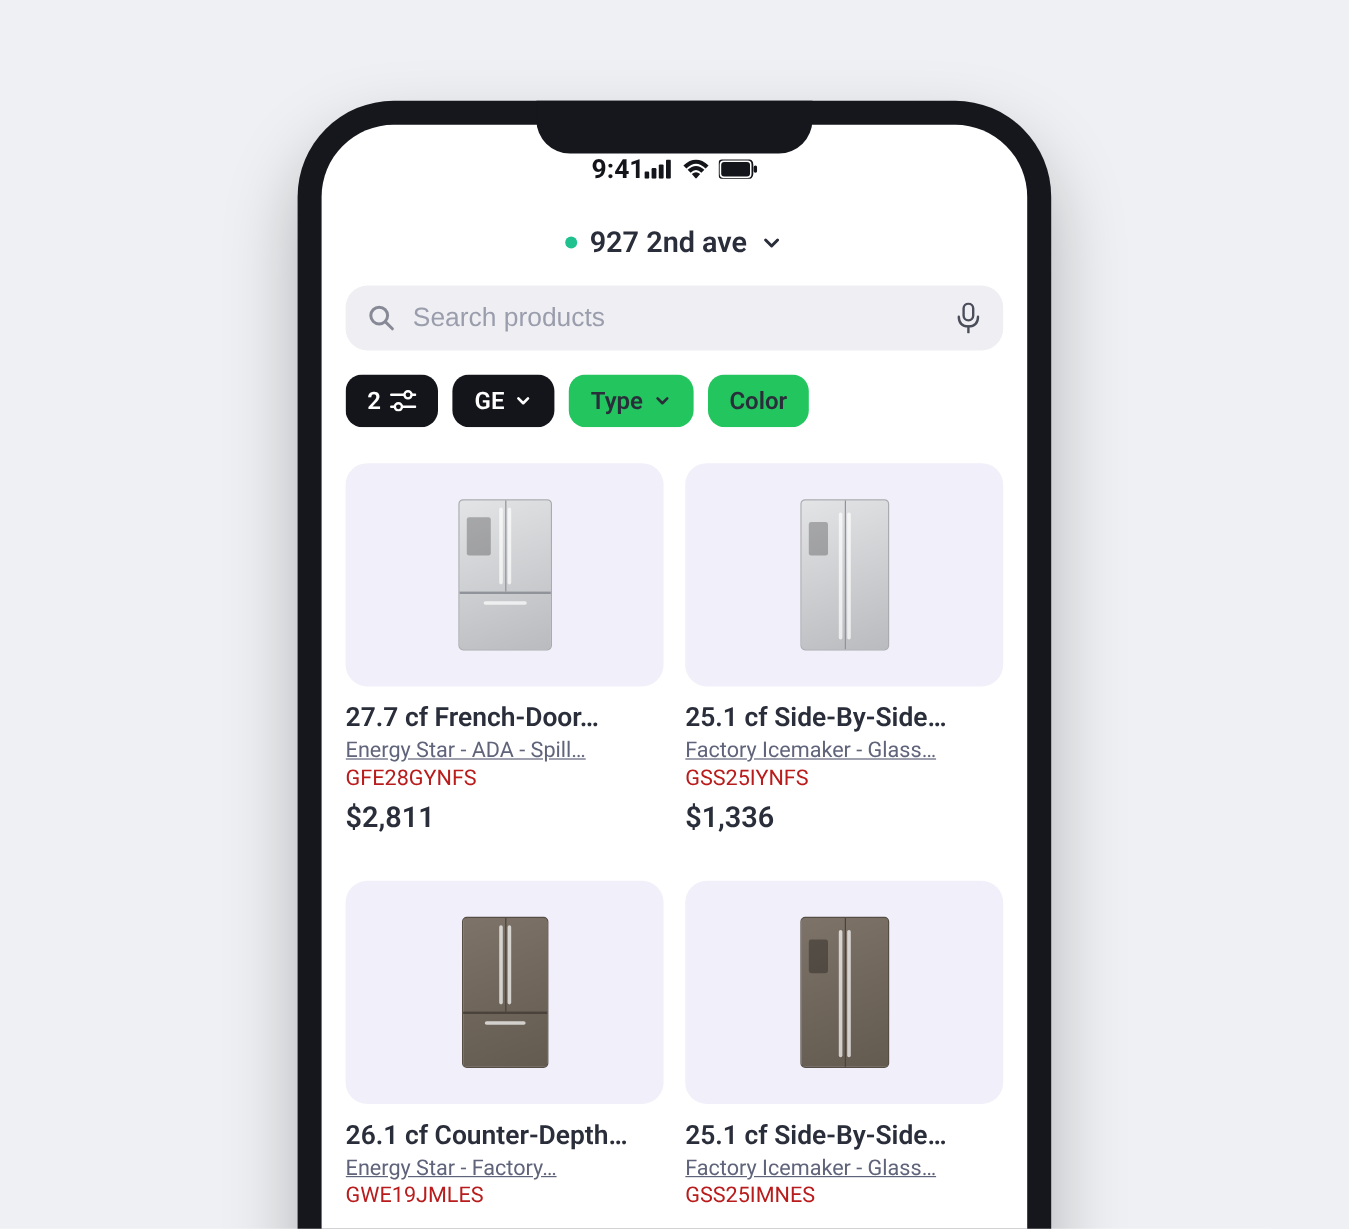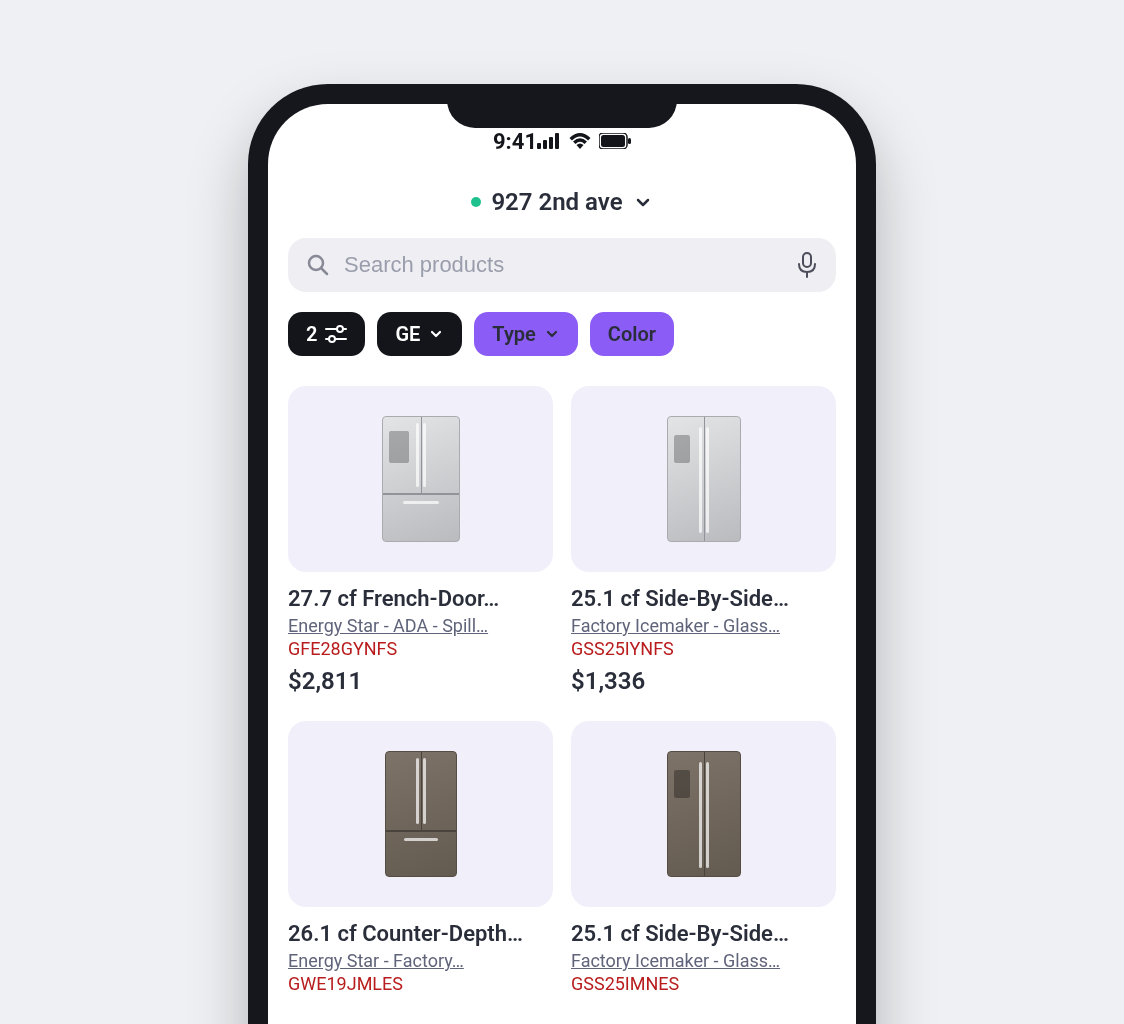--- a/index.html
+++ b/index.html
@@ -114,27 +114,27 @@
     align-items: center;
     gap: 8px;
     padding: 10px 18px;
     border-radius: 14px;
     font-size: 20px;
     font-weight: 600;
     white-space: nowrap;
     flex-shrink:0;
   }
   .chip.dark { background: #14151a; color: #fff; }
-  .chip.light { background: #8b5cf6; color: #2a2e3a; }
+  .chip.light { background: #22c55e; color: #2a2e3a; }
   .sliders-icon { display:inline-flex; }
 
   .products-grid {
     display: grid;
     grid-template-columns: 1fr 1fr;
-    gap: 26px 18px;
+    gap: 39px 18px;
   }
   .product-card { cursor: pointer; }
   .product-image {
     background: #f1f0fa;
     border-radius: 18px;
     height: 186px;
     display: flex;
     align-items: center;
     justify-content: center;
     margin-bottom: 14px;

